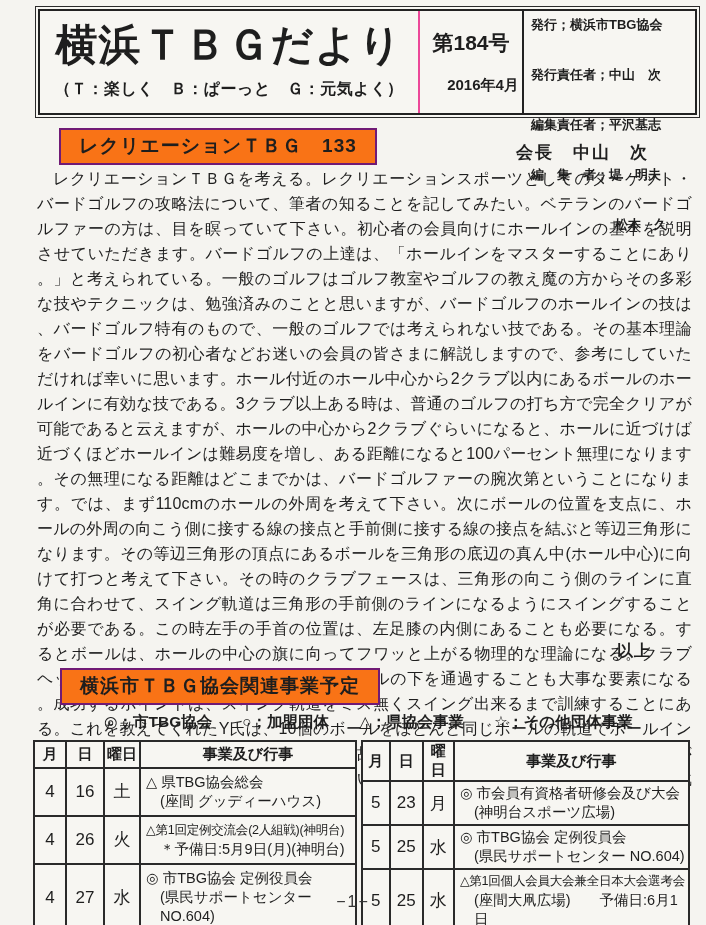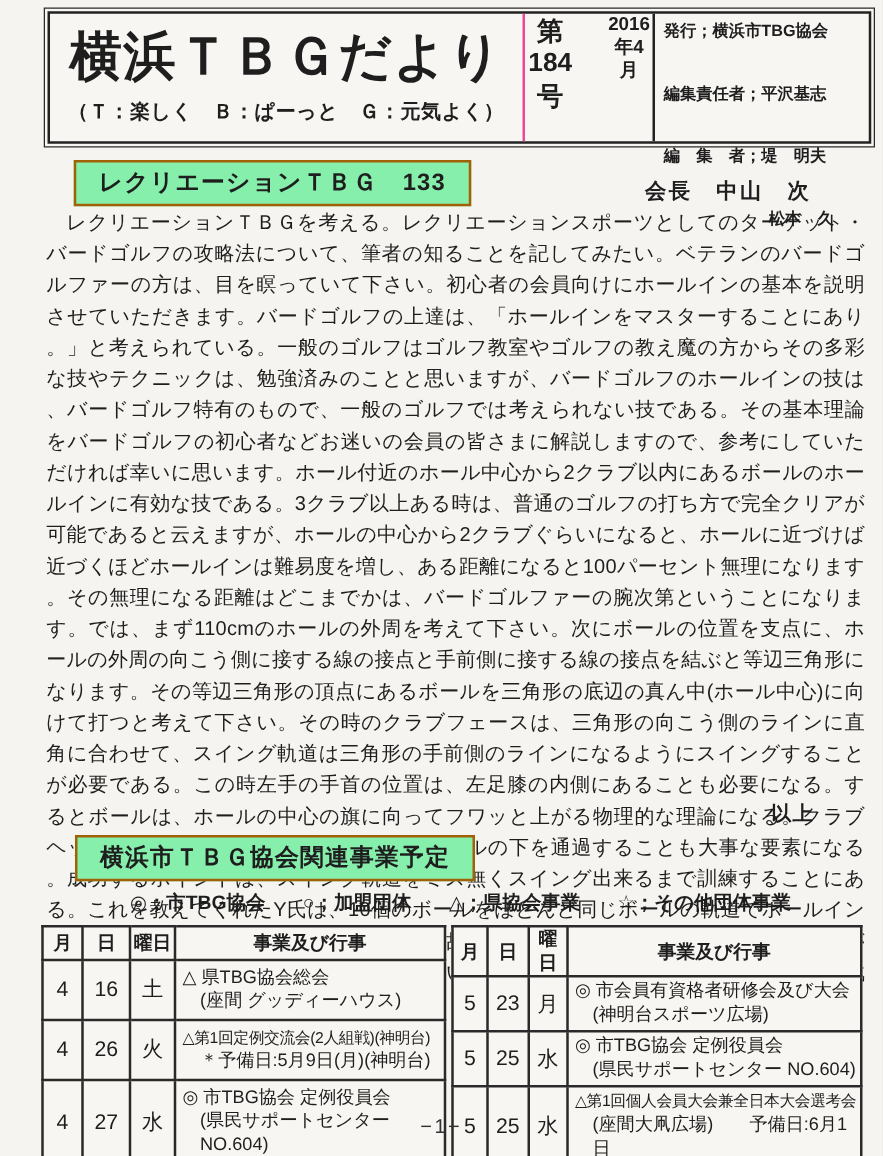--- a/index.html
+++ b/index.html
@@ -31,44 +31,44 @@
   }
   .newsletter-title{
     font-size:42px;font-weight:bold;letter-spacing:1px;line-height:1;
   }
   .newsletter-subtitle{
     font-size:16px;font-weight:600;letter-spacing:.5px;
   }
   .mh-issue-cell{
     width:102px;
     border-right:2px solid #222;
-    display:flex;flex-direction:row;justify-content:space-evenly;
+    display:flex;flex-direction:column;justify-content:space-evenly;
     text-align:center;
   }
   .issue-number{font-size:21px;font-weight:600;}
   .issue-date{font-size:15px;font-weight:600;margin-left:24px;}
   .mh-pub-cell{
     flex:1;
     padding:5px 4px 3px 7px;
     font-size:13px;font-weight:700;
     display:flex;flex-direction:column;justify-content:space-between;gap:32px;
   }
   .pub-line{white-space:nowrap;letter-spacing:0px;}
   .pub-line.indent{padding-left:84px;}
   
   .article-head{
     position:absolute;left:35px;top:128px;right:13px;
     display:flex;justify-content:space-between;align-items:flex-end;
   }
   .section-box{
     display:inline-block;
-    border:2px solid #a16207;
+    border:2px solid #701a75;
     padding:3px 18px 4px 18px;
     font-size:19px;font-weight:600;letter-spacing:1px;
-    background:#86efac;
+    background:#f97316;
   }
   .article-box{margin-left:24px;}
   .article-author{
     font-size:17px;font-weight:600;letter-spacing:2px;
     padding-right:44px;padding-bottom:1px;
   }
   .article-body{
     position:absolute;left:37px;top:166px;right:14px;
     font-size:16px;line-height:25px;
     text-align:justify;text-indent:1em;
@@ -129,20 +129,21 @@
       <div class="mh-title-cell">
         <div class="newsletter-title">横浜ＴＢＧだより</div>
         <div class="newsletter-subtitle">（Ｔ：楽しく　Ｂ：ぱーっと　Ｇ：元気よく）</div>
       </div>
       <div class="mh-issue-cell">
         <div class="issue-number">第184号</div>
         <div class="issue-date">2016年4月</div>
       </div>
       <div class="mh-pub-cell">
         <div class="pub-line">発行；横浜市TBG協会</div>
+        <div class="pub-line">発行責任者；中山　次</div>
         <div class="pub-line">編集責任者；平沢基志</div>
         <div class="pub-line">編　集　者；堤　明夫</div>
         <div class="pub-line indent">松本　久</div>
       </div>
     </div>
   </div>
 
   <div class="article-head">
     <div class="section-box article-box">レクリエーションＴＢＧ　133</div>
     <div class="article-author">会長　中山　次</div>

